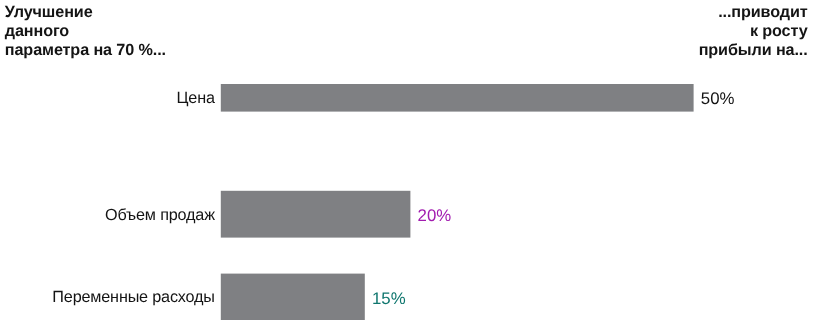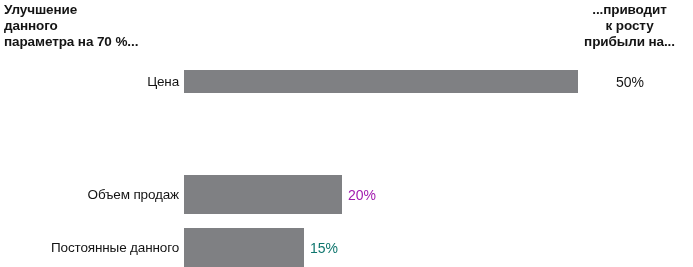--- a/index.html
+++ b/index.html
@@ -30,36 +30,36 @@
     line-height: 16px;
     letter-spacing: -0.1px;
     white-space: pre-line;
     color: #141414;
   }
   #header-left {
     left: 4px;
     text-align: left;
   }
   #header-right {
-    left: 566px;
+    left: 546px;
     width: 127px;
-    text-align: center;
+    text-align: right;
   }
 
   
   .row {
     position: absolute;
     left: 0;
     width: 693px;
     display: flex;
     align-items: center;
   }
   #row-0 { top: 70px;  height: 23px; }
   #row-1 { top: 122px; height: 41px; }
-  #row-2 { top: 175px; height: 39px; }
+  #row-2 { top: 159px; height: 39px; }
   #row-3 { top: 228px; height: 39px; }
 
   .row-label {
     width: 184px;
     flex: 0 0 184px;
     text-align: right;
     font-size: 13.5px;
     line-height: 16px;
     letter-spacing: -0.15px;
     white-space: pre-line;
@@ -101,34 +101,34 @@
 параметра на 70 %...</div>
 
   <div class="header" id="header-right">...приводит
 к росту
 прибыли на...</div>
 
   <div class="row" id="row-0">
     <div class="row-label">Цена</div>
     <div class="bar-area">
       <div class="bar" style="width: 394px; background: rgb(127, 128, 131);"></div>
-      <div class="bar-value" style="left: 394px; color: rgb(20, 20, 20); margin-left: 32px;">50%</div>
+      <div class="bar-value" style="left: 394px; color: rgb(20, 20, 20);">50%</div>
     </div>
   </div>
 
 
   <div class="row" id="row-2">
     <div class="row-label">Объем продаж</div>
     <div class="bar-area">
       <div class="bar" style="width: 158px; background: rgb(127, 128, 131);"></div>
       <div class="bar-value" style="left: 158px; color: #a21caf;">20%</div>
     </div>
   </div>
 
   <div class="row" id="row-3">
-    <div class="row-label">Постоянные данного</div>
+    <div class="row-label">Переменные расходы</div>
     <div class="bar-area">
       <div class="bar" style="width: 120px; background: rgb(127, 128, 131);"></div>
       <div class="bar-value" style="left: 120px; color: #0f766e;">15%</div>
     </div>
   </div>
 
 </div>
 
 </body></html>

